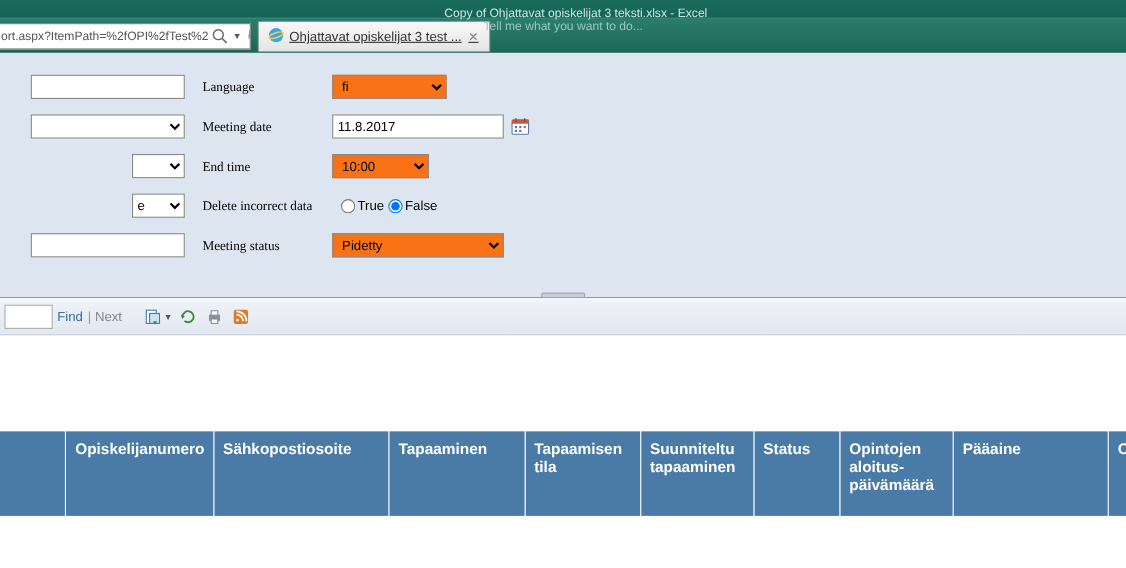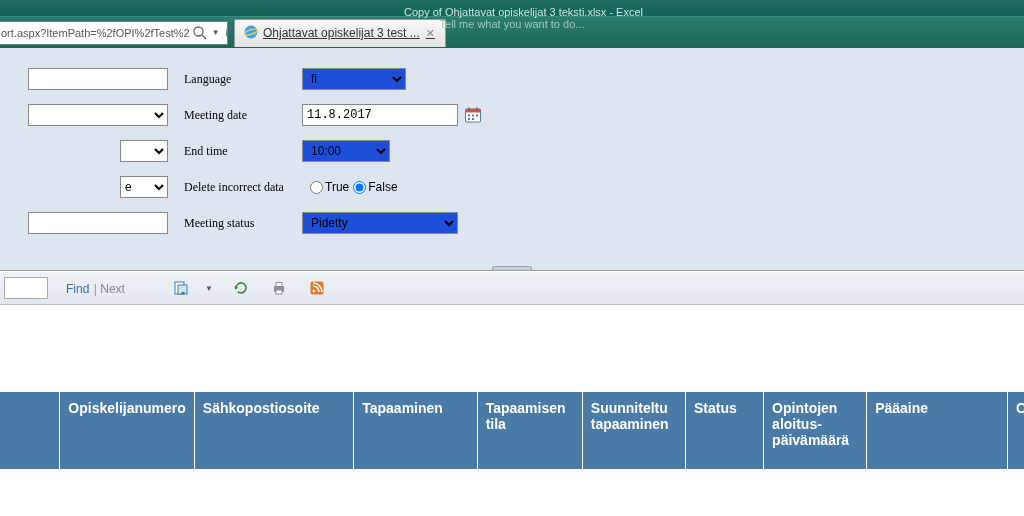--- a/index.html
+++ b/index.html
@@ -25,27 +25,27 @@
     .left-col { width: 168px; padding-left: 0; }
     .left-col .field { margin-bottom: 12px; height: 24px; display: flex; justify-content: flex-end; }
     .left-input, .left-select { height: 22px; border: 1px solid #888; background: #fff; font-size: 12px; }
     .w140 { width: 140px; }
     .w48 { width: 48px; }
     .truncated { width: 48px; }
     
     .right-col { margin-left: 16px; }
     .param-row { display: flex; align-items: center; margin-bottom: 14px; height: 22px; }
     .param-label { width: 118px; font-size: 12px; color: #000; font-family: Liberation Serif, serif; }
-    .param-select { height: 22px; width: 104px; border: 1px solid #888; background: #1d4ed8; font-size: 12px; padding-left: 4px; }
-    .param-text { height: 22px; width: 156px; border: 1px solid #888; background: #fff; font-size: 12px; padding-left: 4px; font-family: Liberation Mono, monospace; }
+    .param-select { height: 22px; width: 104px; border: 1px solid #888; background: #f97316; font-size: 12px; padding-left: 4px; }
+    .param-text { height: 22px; width: 156px; border: 1px solid #888; background: #fff; font-size: 12px; padding-left: 4px; }
     .cal-icon { width: 18px; height: 18px; margin-left: 6px; display: inline-flex; align-items: center; justify-content: center; }
     .radio-group { display: flex; align-items: center; gap: 4px; font-size: 12px; }
     .radio-group label { display: flex; align-items: center; gap: 2px; }
     
-    .toolbar { height: 34px; background: linear-gradient(to bottom, #f0f3f8, #e2e7f0); border-top: 1px solid #fff; border-bottom: 1px solid #b8c0cc; display: flex; align-items: center; padding: 0 4px; gap: 18px; }
+    .toolbar { height: 34px; background: linear-gradient(to bottom, #f0f3f8, #e2e7f0); border-top: 1px solid #fff; border-bottom: 1px solid #b8c0cc; display: flex; align-items: center; padding: 0 4px; gap: 4px; }
     .find-input { width: 44px; height: 22px; border: 1px solid #aaa; background: #fff; }
     .find-text { font-size: 12px; color: #3b6ea5; cursor: pointer; }
     .find-sep { color: #999; font-size: 12px; }
     .find-next { font-size: 12px; color: #888; }
     .tool-icon { width: 20px; height: 20px; display: inline-flex; align-items: center; justify-content: center; cursor: pointer; }
     .tool-icon svg { width: 16px; height: 16px; }
     .mini-arrow { font-size: 8px; color: #555; margin-left: -4px; }
     .splitter-grip { position: absolute; bottom: -1px; left: 50%; width: 40px; height: 5px; background: #c8cfda; border: 1px solid #9aa4b4; border-radius: 2px; transform: translateX(-50%); }
     
     .report-area { background: #fff; height: 86px; }

